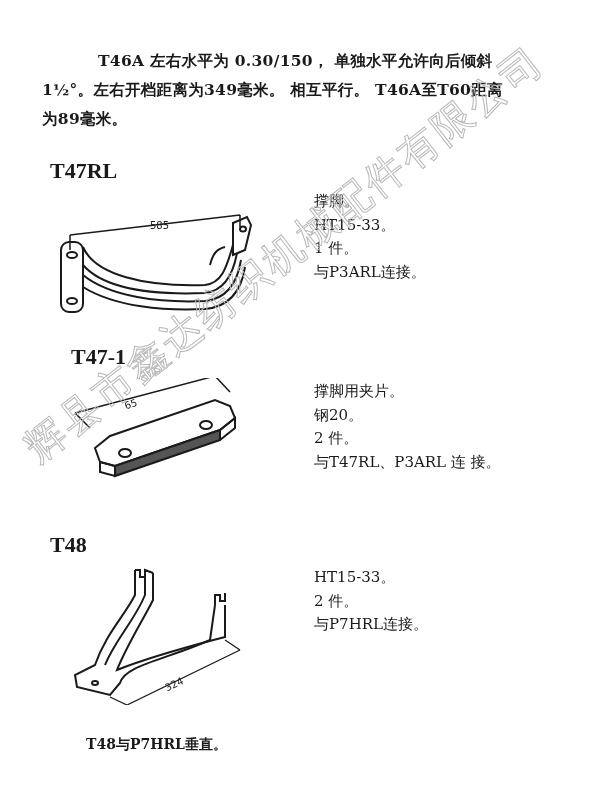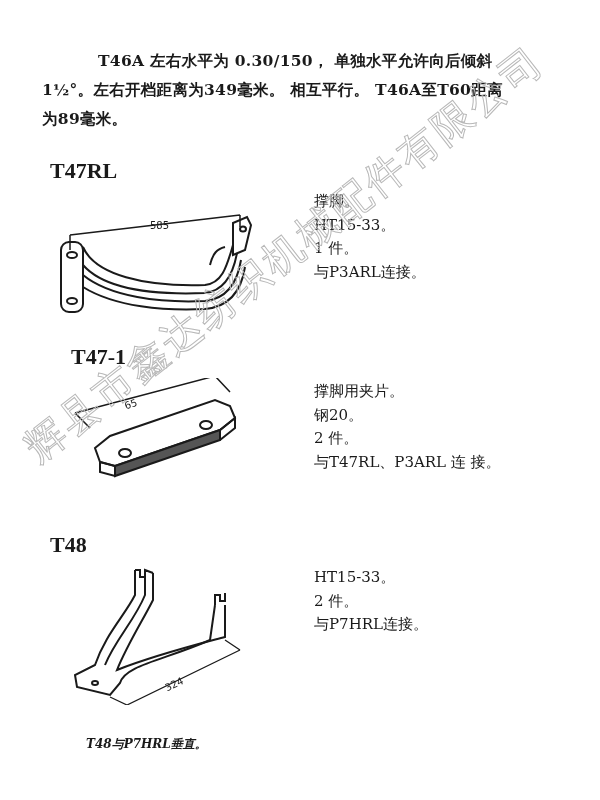--- a/index.html
+++ b/index.html
@@ -19,21 +19,21 @@
     font-family: "Liberation Serif", "DejaVu Serif", serif;
   }
   .desc {
     position: absolute; left: 314px; font-size: 15px; line-height: 23.5px; font-weight: normal;
   }
   .desc div { margin: 0; white-space: nowrap; }
   .drawing { position: absolute; }
   .drawing svg { display: block; }
   .footnote {
     position: absolute; left: 86px; top: 736px;
-    font-size: 12px; font-weight: bold; font-style: italic;
+    font-size: 14px; font-weight: bold;
   }
   .watermark {
     position: absolute; left: 30px; top: 425px;
     transform-origin: 0 50%; transform: rotate(-38deg);
     font-family: "DejaVu Sans", sans-serif; font-size: 40px; letter-spacing: 3px;
     color: transparent; -webkit-text-stroke: 1px #b8b8b8;
     white-space: nowrap; pointer-events: none;
   }
 </style>
 </head>

